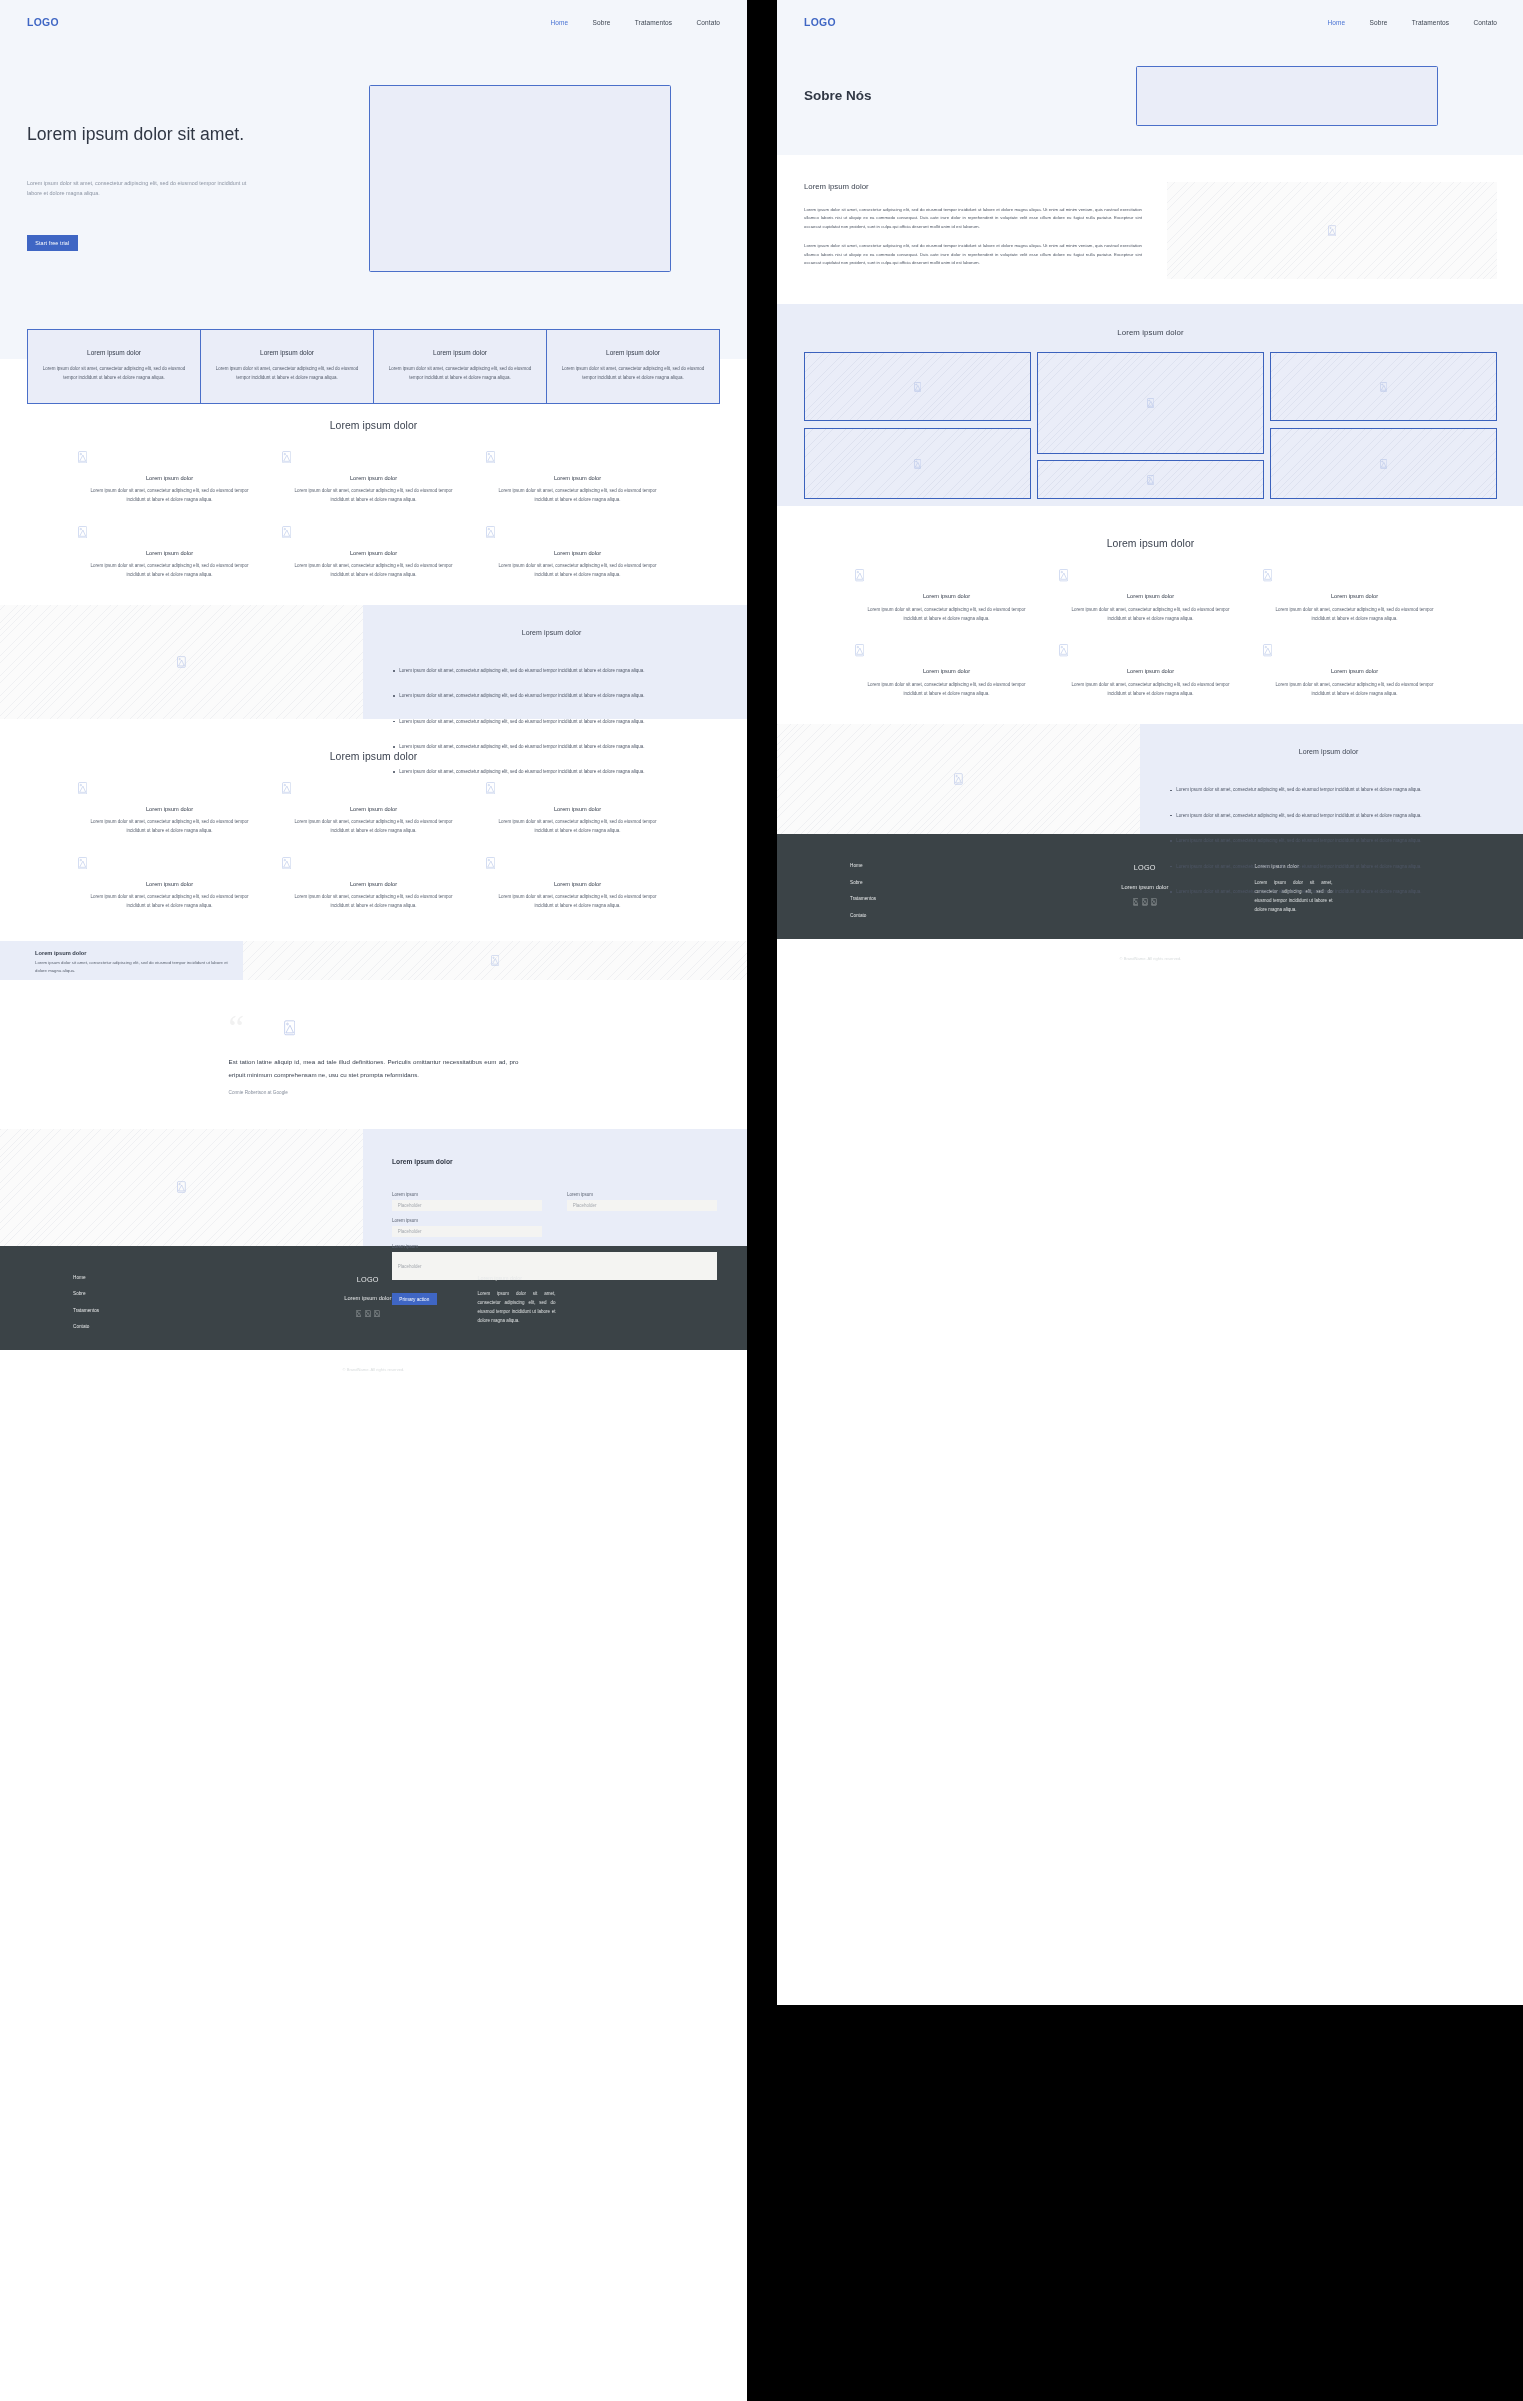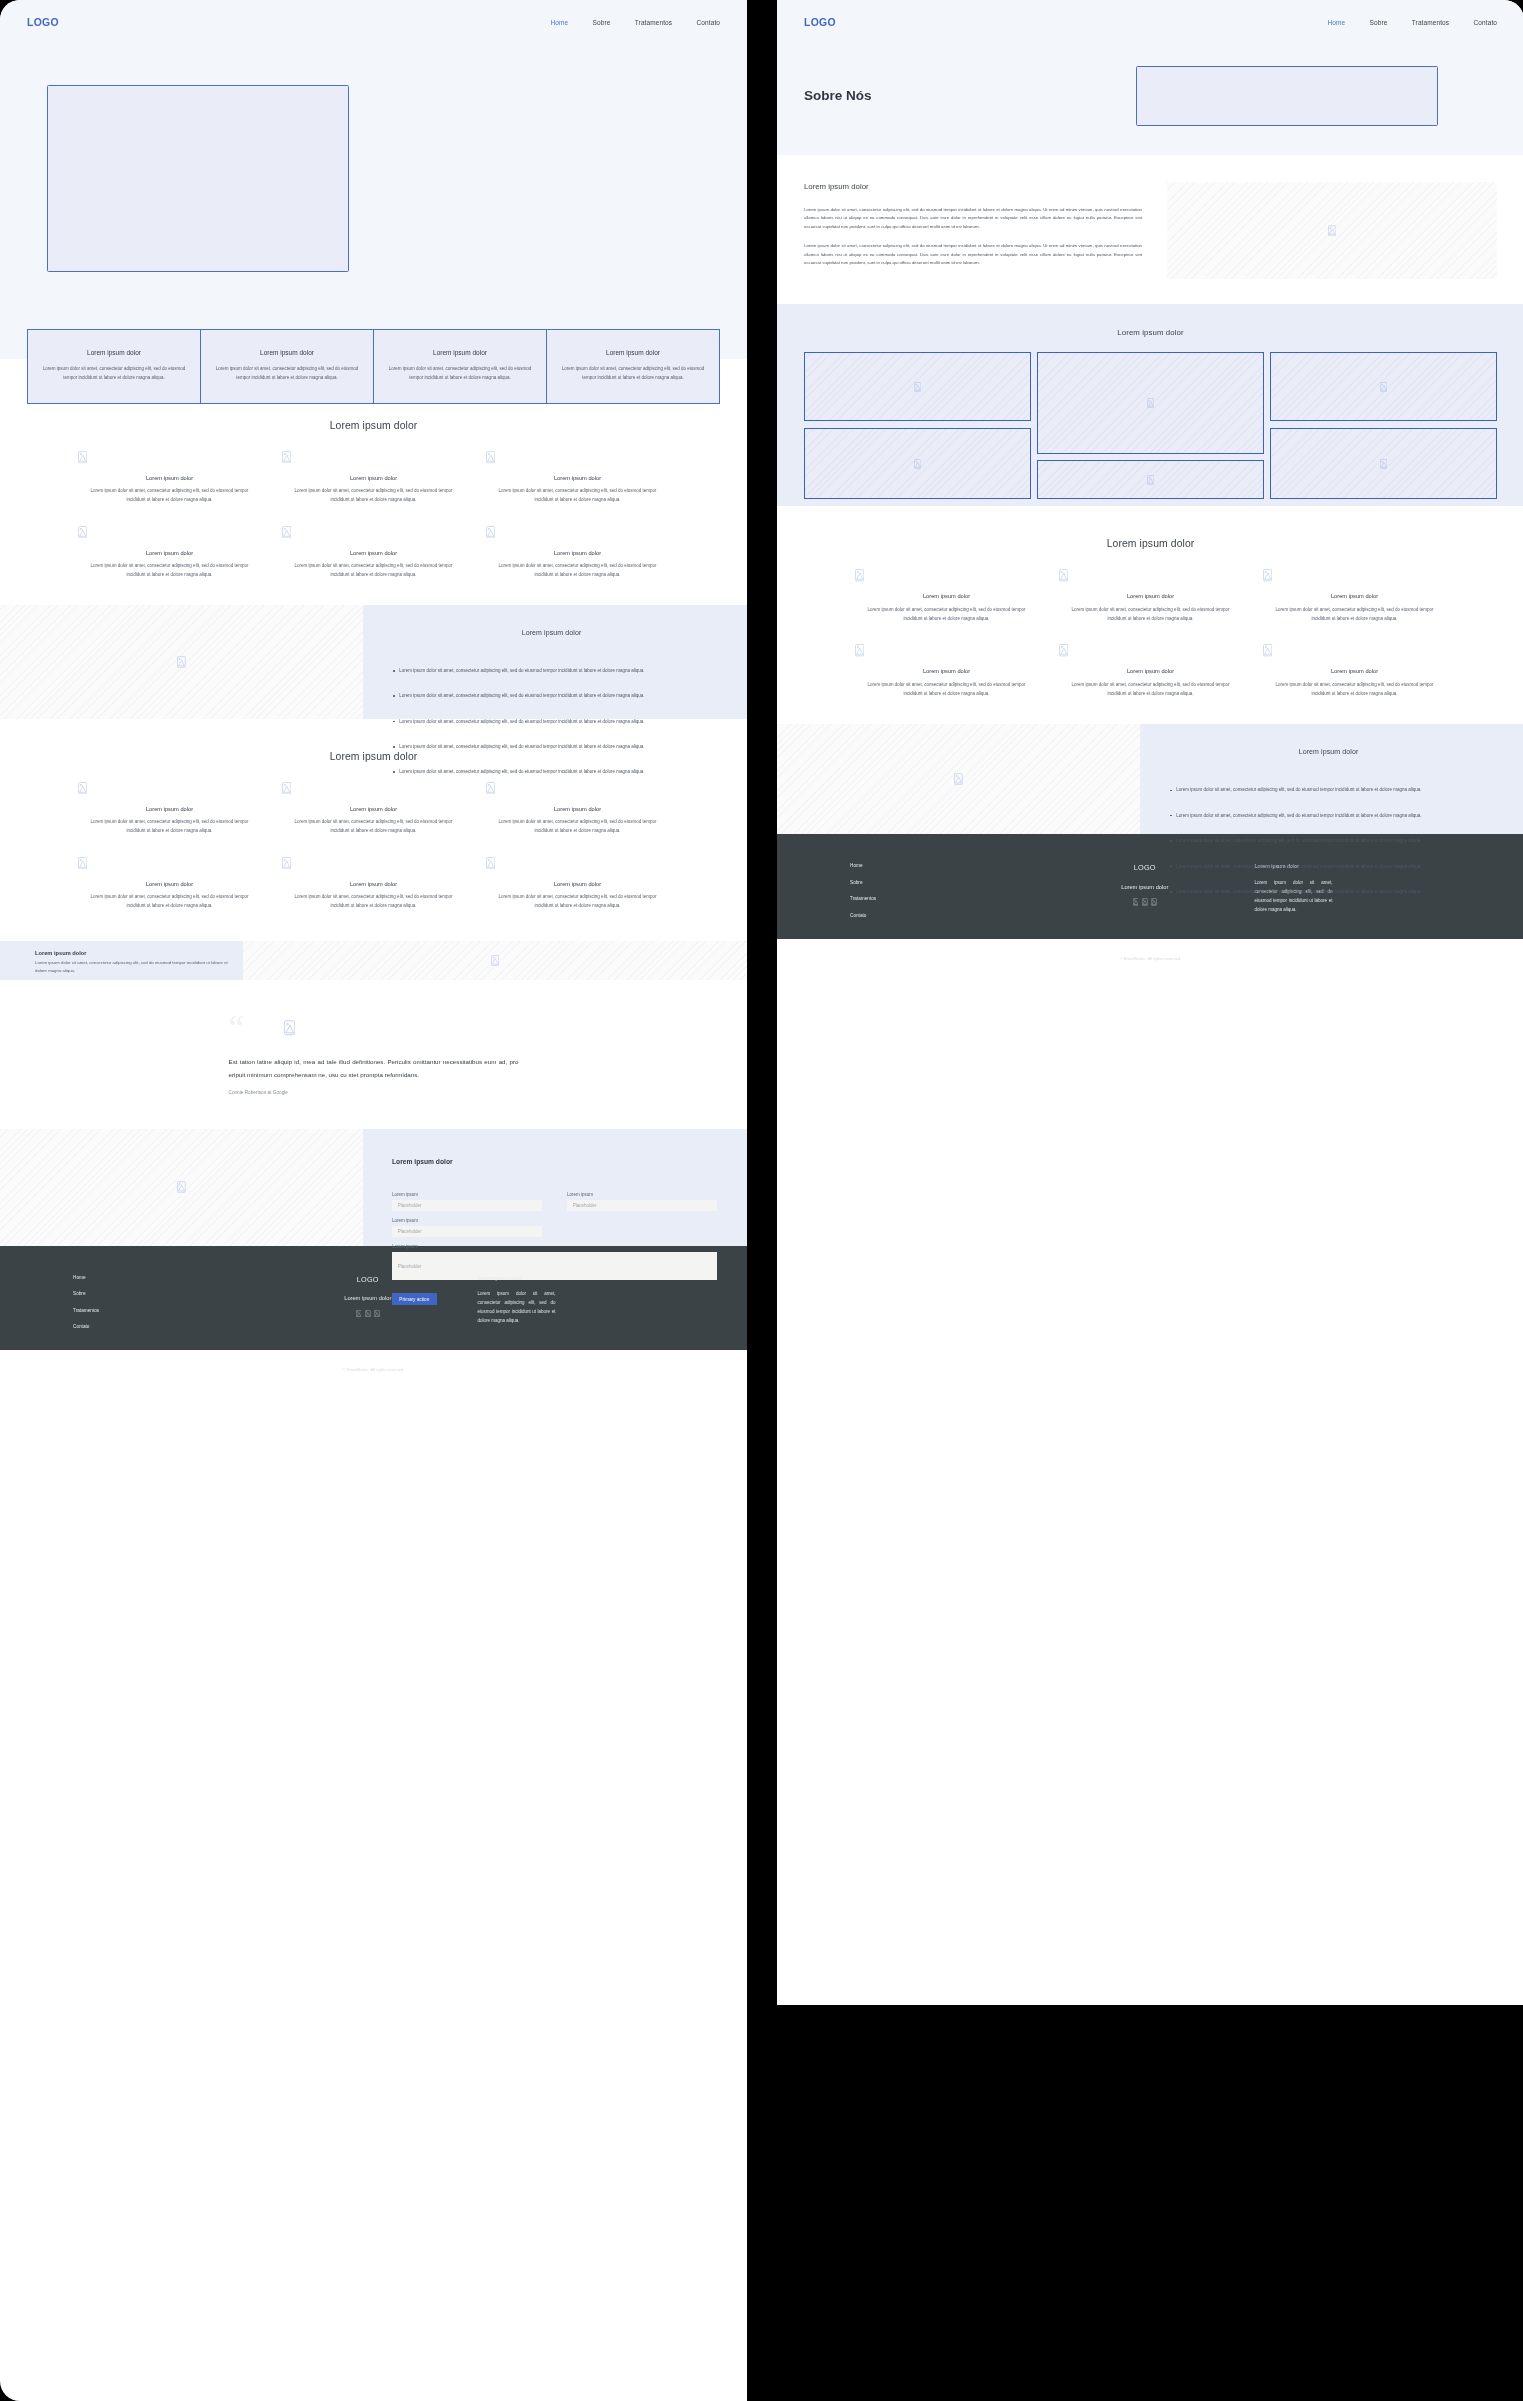--- a/index.html
+++ b/index.html
@@ -8,21 +8,20 @@
     height: 2401px;
     background: #000000;
     font-family: "Liberation Sans", sans-serif;
   }
   .stage {
     position: relative;
     width: 1524px;
     height: 2401px;
     background: #000000;
     overflow: hidden;
-    border-radius: 20px;
   }
 
   
   .page {
     position: absolute;
     top: 0;
     width: 747px;
     background: #ffffff;
     overflow: hidden;
   }
@@ -390,20 +389,25 @@
         <div class="logo">LOGO</div>
         <div class="nav-links">
           <a class="nav-link is-active">Home</a>
           <a class="nav-link">Sobre</a>
           <a class="nav-link">Tratamentos</a>
           <a class="nav-link">Contato</a>
         </div>
       </div>
 
       <div class="hero">
+        <div class="hero-left">
+          <h1 class="hero-title">Lorem ipsum dolor sit amet.</h1>
+          <p class="hero-sub">Lorem ipsum dolor sit amet, consectetur adipiscing elit, sed do eiusmod tempor incididunt ut labore et dolore magna aliqua.</p>
+          <a class="btn-primary">Start free trial</a>
+        </div>
         <div class="hero-media"></div>
       </div>
 
       <div class="dots">
         <span class="dot"></span>
         <span class="dot"></span>
       </div>
 
       <div style="height:20px"></div>
     </div>

